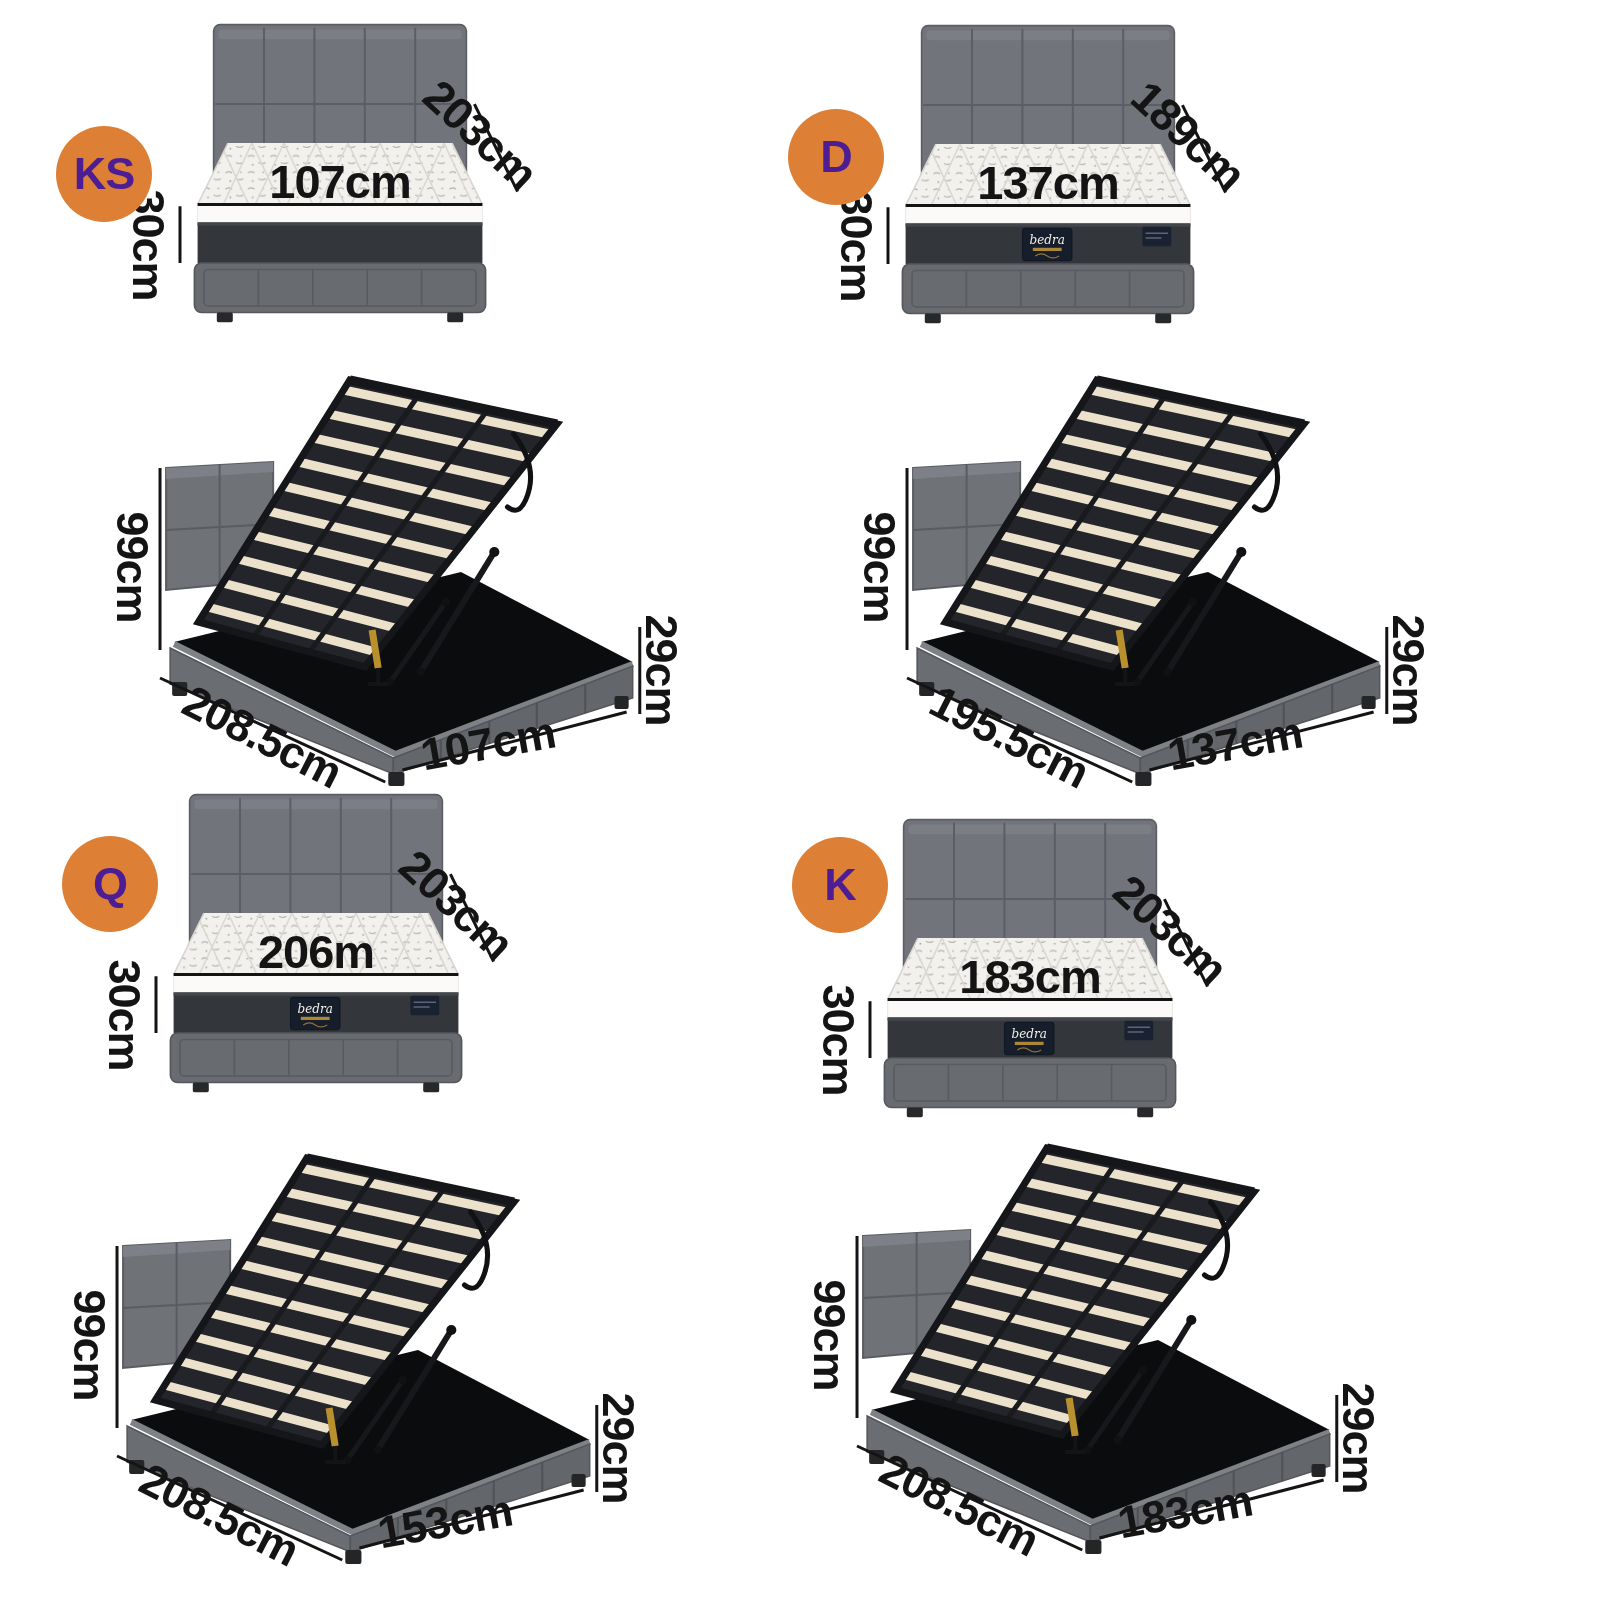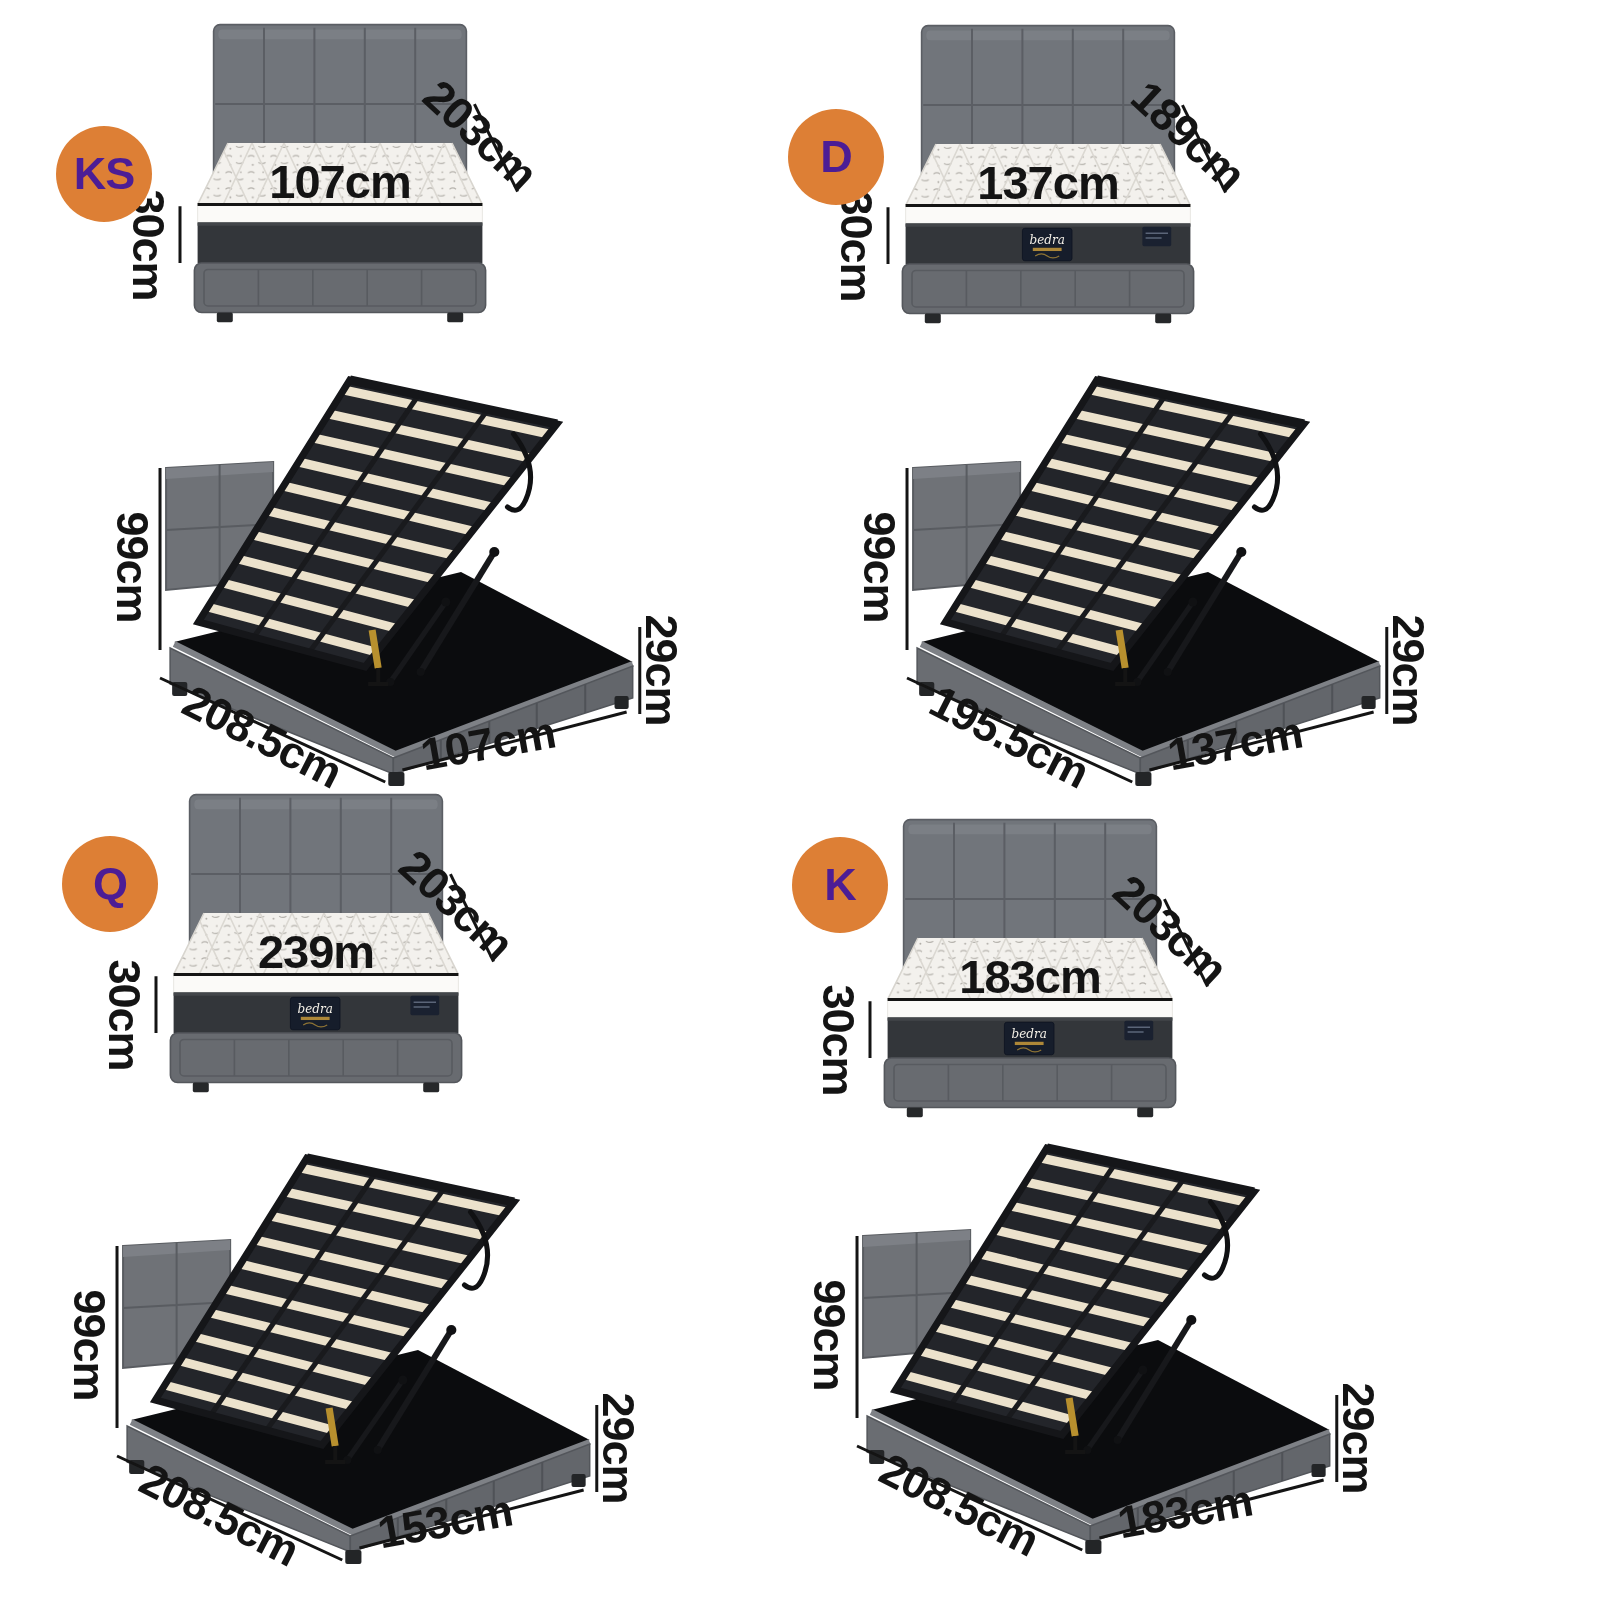--- a/index.html
+++ b/index.html
@@ -204,21 +204,21 @@
       <div class="lbl lbl-fb vtext">29cm</div>
     </figure>
   </section>
 
   <section class="quadrant q3">
     <div class="badge">Q</div>
     <figure class="fig fig-top">
       <svg viewBox="0 0 460 370" preserveAspectRatio="none" width="368" height="300">
           <use href="#front-bed"></use>
         </svg>
-      <div class="lbl lbl-mw">239m</div>
+      <div class="lbl lbl-mw">206m</div>
       <div class="lbl lbl-ml diag43">203cm</div>
       <div class="lbl lbl-mh vtext">30cm</div>
     </figure>
     <figure class="fig fig-bottom">
       <svg viewBox="0 0 500 420" preserveAspectRatio="none" width="505" height="420">
           <use href="#lift-frame"></use>
         </svg>
       <div class="lbl lbl-fh vtext">99cm</div>
       <div class="lbl lbl-fl diag27">208.5cm</div>
       <div class="lbl lbl-fw diagw">153cm</div>

